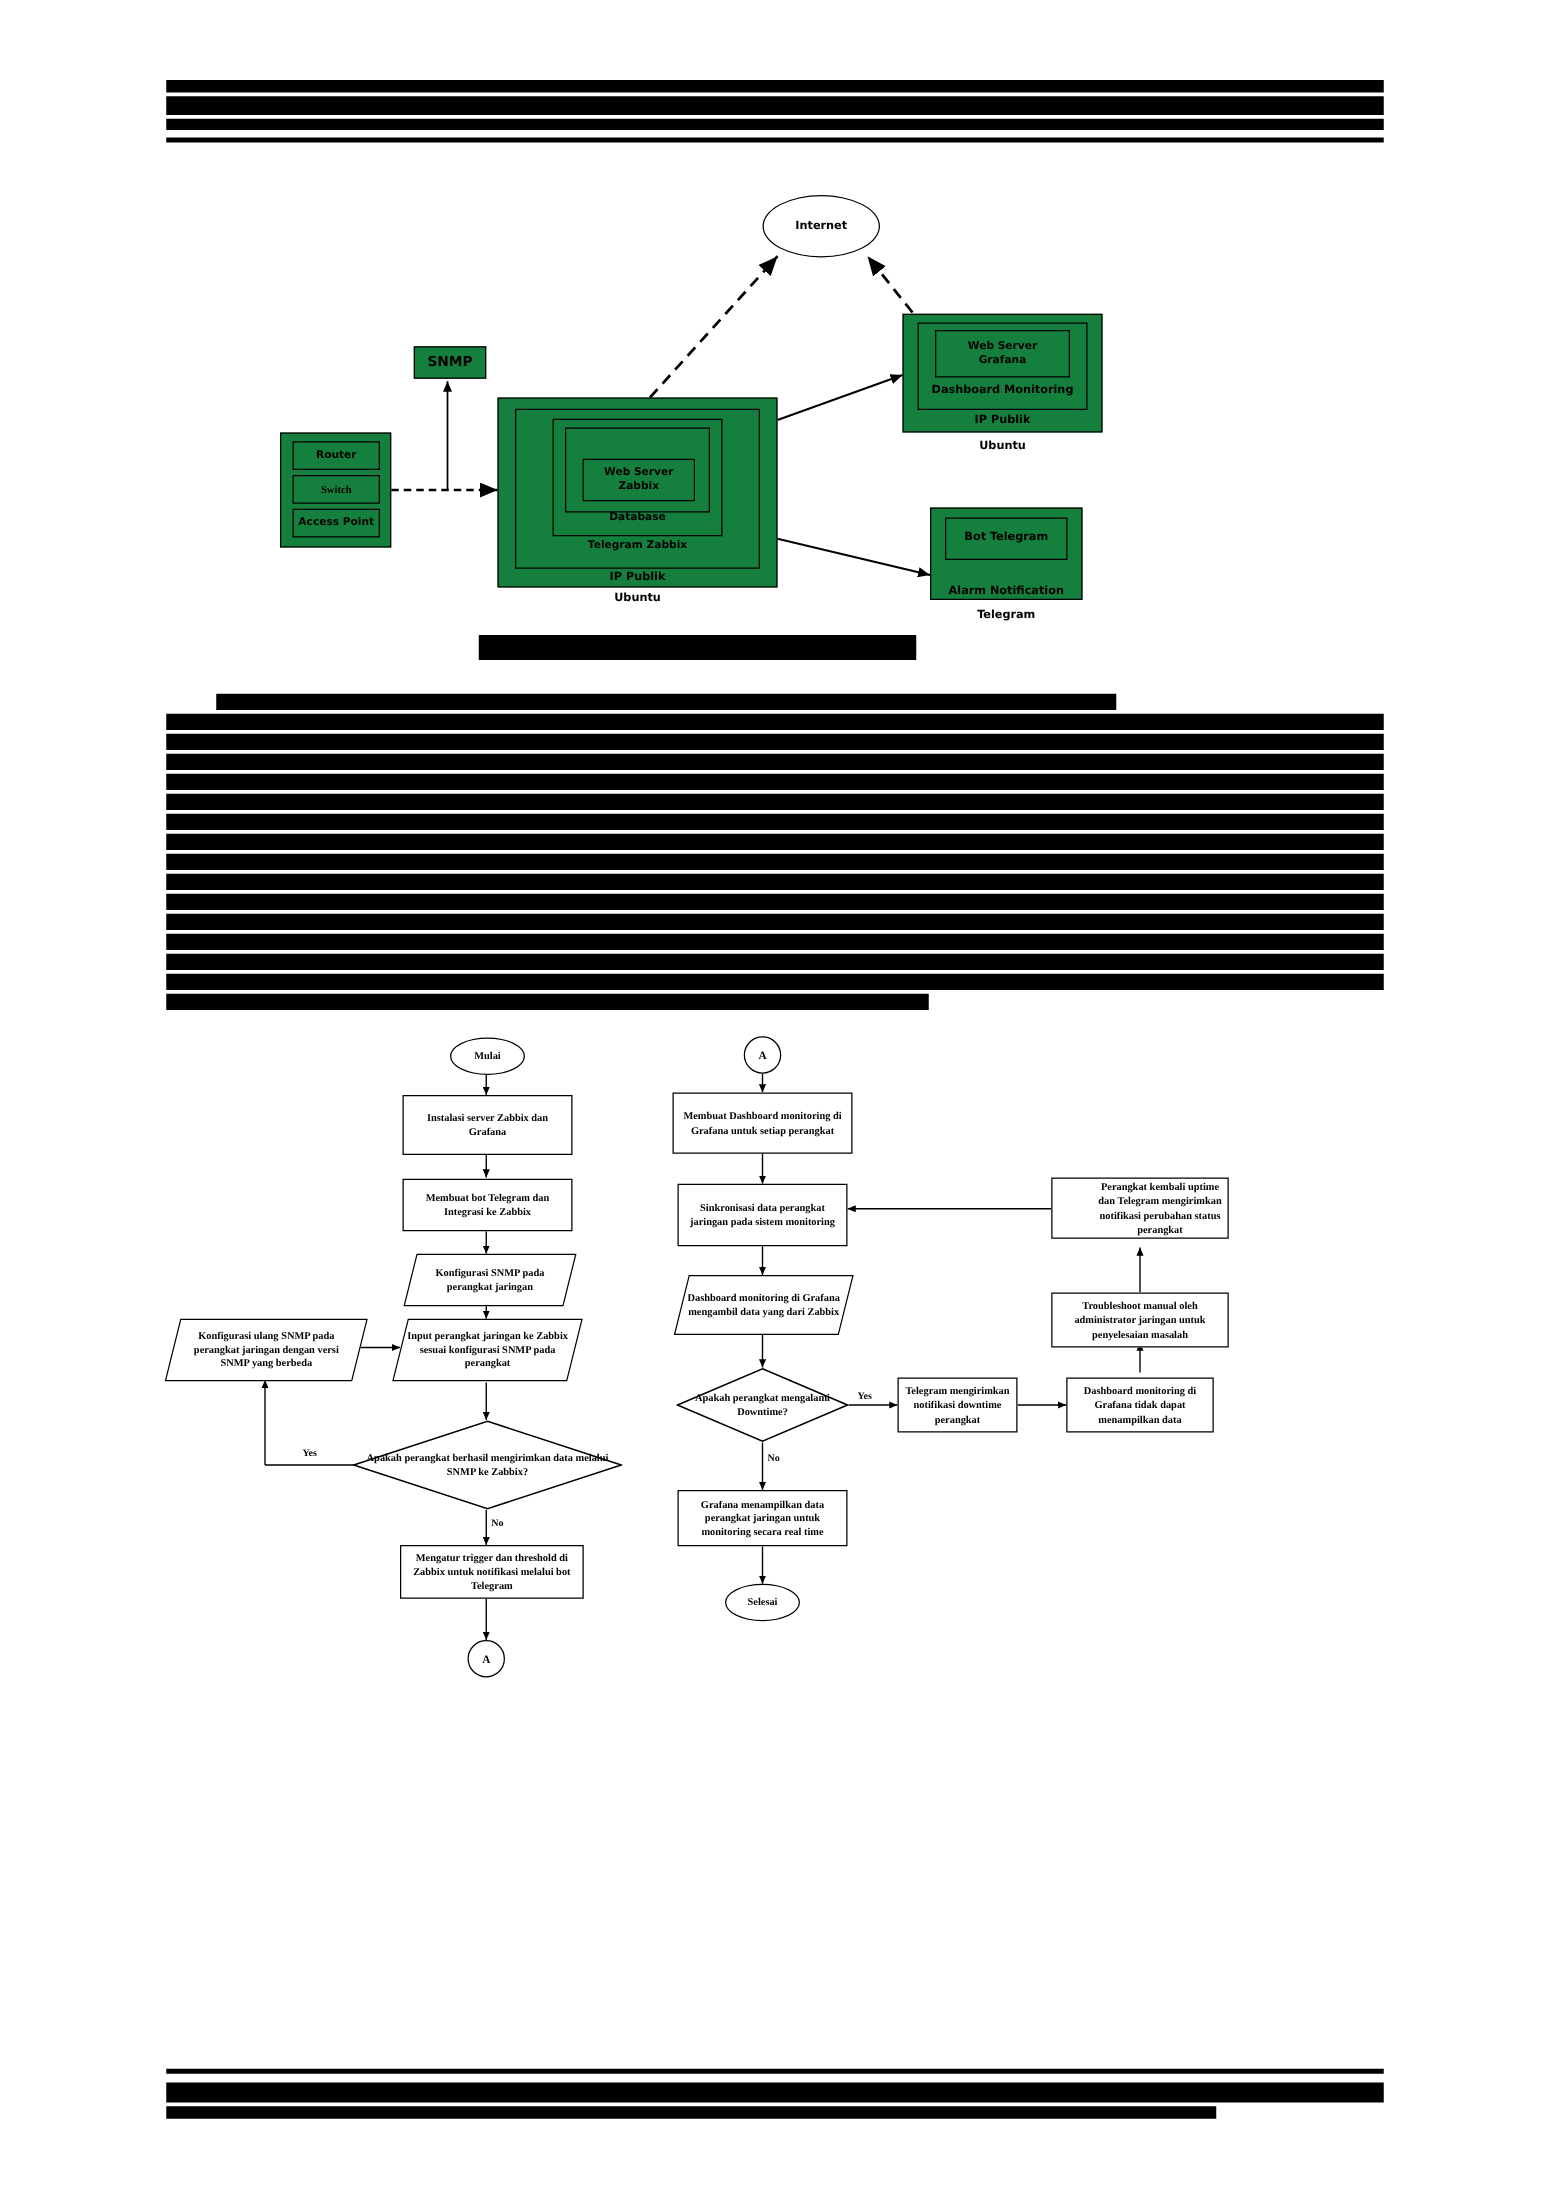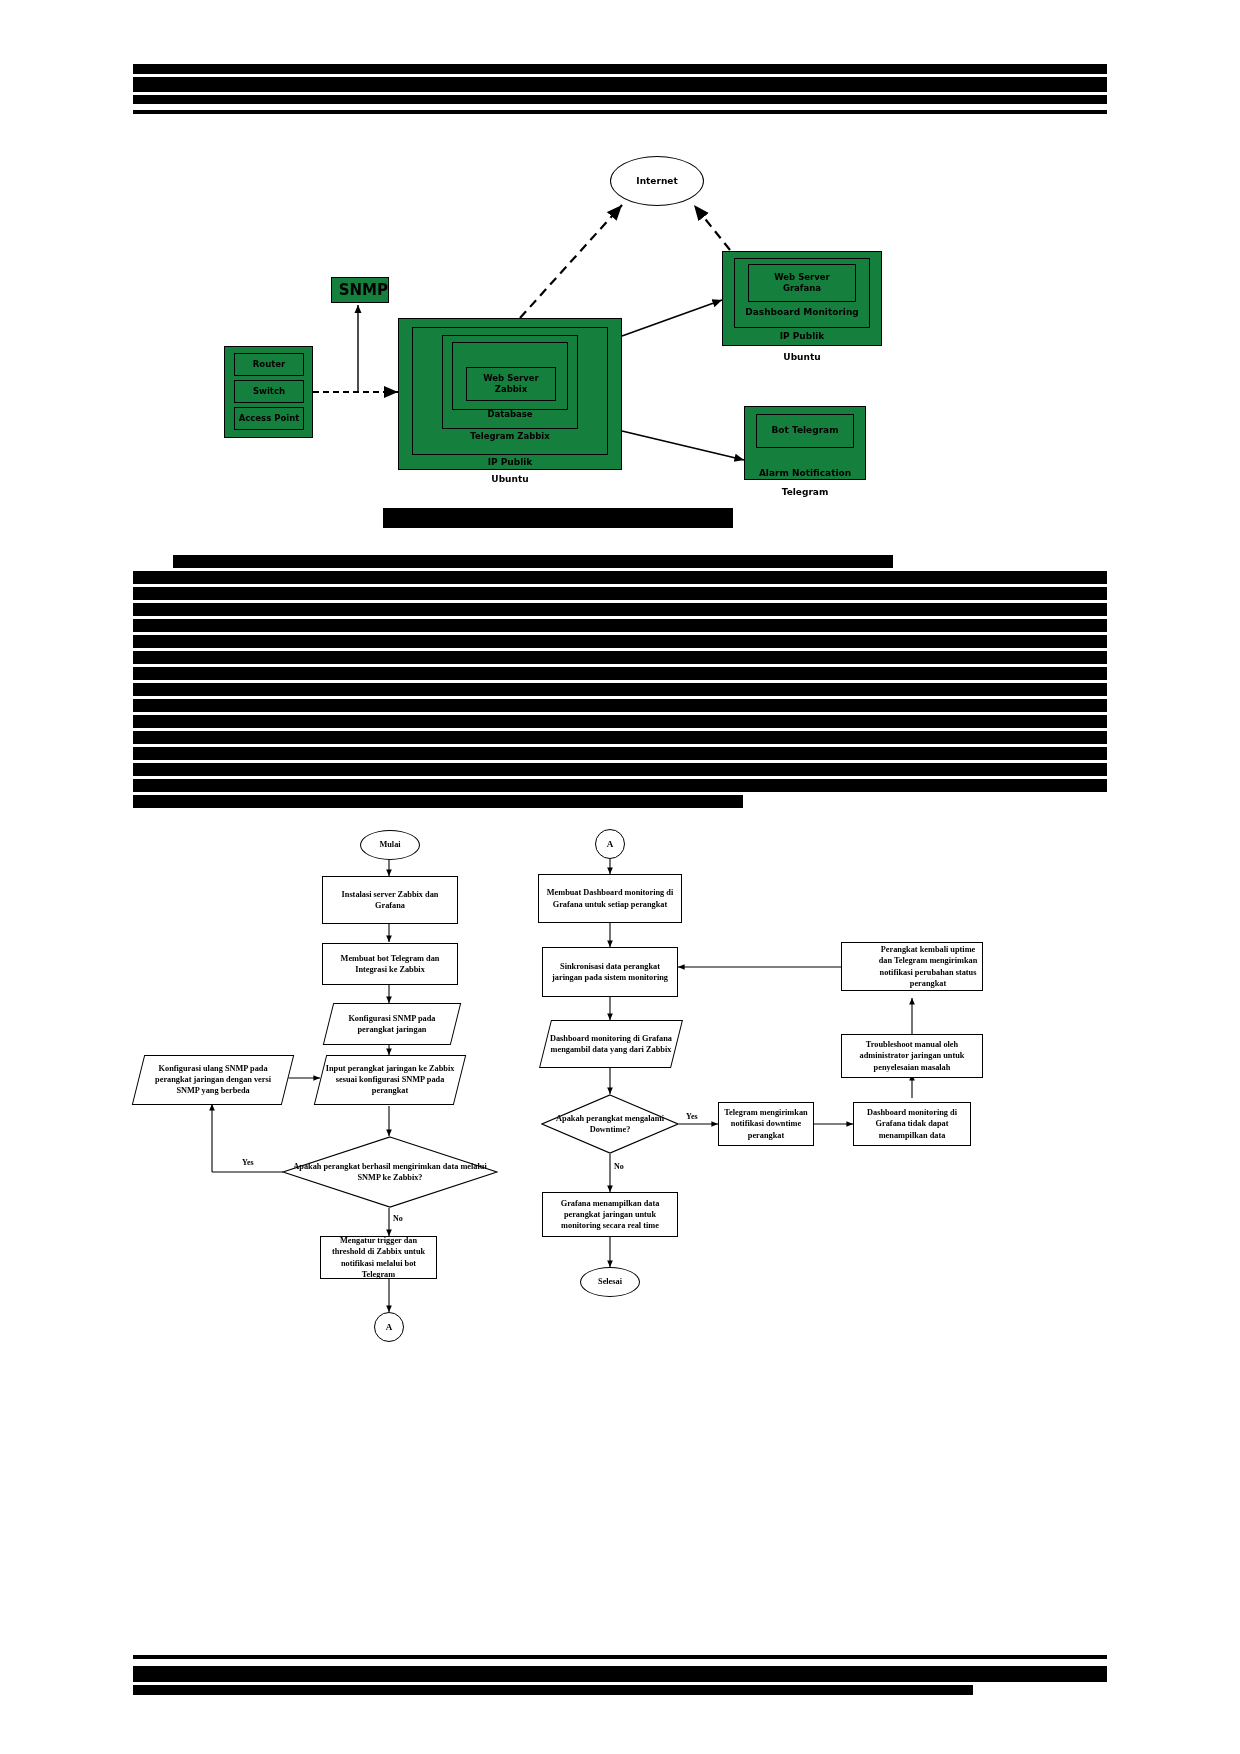--- a/index.html
+++ b/index.html
@@ -146,29 +146,29 @@
 
       <line x1="622" y1="336" x2="722" y2="300" stroke="#000" stroke-width="1.6" marker-end="url(#arrS)"></line>
 
       <line x1="622" y1="431" x2="744" y2="460" stroke="#000" stroke-width="1.6" marker-end="url(#arrS)"></line>
     </svg>
 
     <div class="ellipse" style="left:610px;top:156px;width:94px;height:50px;font-size:9px;">
       <span>Internet</span>
     </div>
 
-    <div class="box thin" style="left:331px;top:277px;width:58px;height:26px;font-size:15px;justify-content:flex-end;">
+    <div class="box thin" style="left:331px;top:277px;width:58px;height:26px;font-size:11px;">
       <span>SNMP</span>
     </div>
 
     <div class="box" style="left:224px;top:346px;width:89px;height:92px;"></div>
     <div class="box thin" style="left:234px;top:353px;width:70px;height:23px;font-size:8.5px;">
       <span>Router</span>
     </div>
-    <div class="box thin" style="left:234px;top:380px;width:70px;height:23px;font-size:8.5px;">
+    <div class="box thin" style="left:234px;top:380px;width:70px;height:23px;font-size:8.5px;font-family:Liberation Serif, serif;">
       <span>Switch</span>
     </div>
     <div class="box thin" style="left:234px;top:407px;width:70px;height:23px;font-size:8.5px;">
       <span>Access Point</span>
     </div>
 
     <div class="box" style="left:398px;top:318px;width:224px;height:152px;"></div>
     <div class="box thin" style="left:412px;top:327px;width:196px;height:128px;"></div>
     <div class="box thin" style="left:442px;top:335px;width:136px;height:94px;"></div>
     <div class="box thin" style="left:452px;top:342px;width:116px;height:68px;"></div>
@@ -292,21 +292,21 @@
       <span>Input perangkat jaringan ke Zabbix sesuai konfigurasi SNMP pada perangkat</span>
     </div>
 
     <div class="fc-node fc-dia" style="left:282px;top:324px;width:216px;height:72px;">
       <svg class="dshape" viewBox="0 0 216 72" preserveAspectRatio="none">
         <polygon points="108,1 215,36 108,71 1,36" fill="#fff" stroke="#000" stroke-width="1.2"></polygon>
       </svg>
       <span class="dtext">Apakah perangkat berhasil mengirimkan data melalui SNMP ke Zabbix?</span>
     </div>
 
-    <div class="fc-node" style="left:320px;top:424px;width:117px;height:43px;">
+    <div class="fc-node" style="left:320px;top:424px;width:147px;height:43px;">
       <span>Mengatur trigger dan threshold di Zabbix untuk notifikasi melalui bot Telegram</span>
     </div>
 
     <div class="fc-circ" style="left:374px;top:500px;width:30px;height:30px;">
       <span>A</span>
     </div>
 
     <div class="edge-lbl" style="left:242px;top:346px;"><span>Yes</span></div>
     <div class="edge-lbl" style="left:393px;top:402px;"><span>No</span></div>
 

